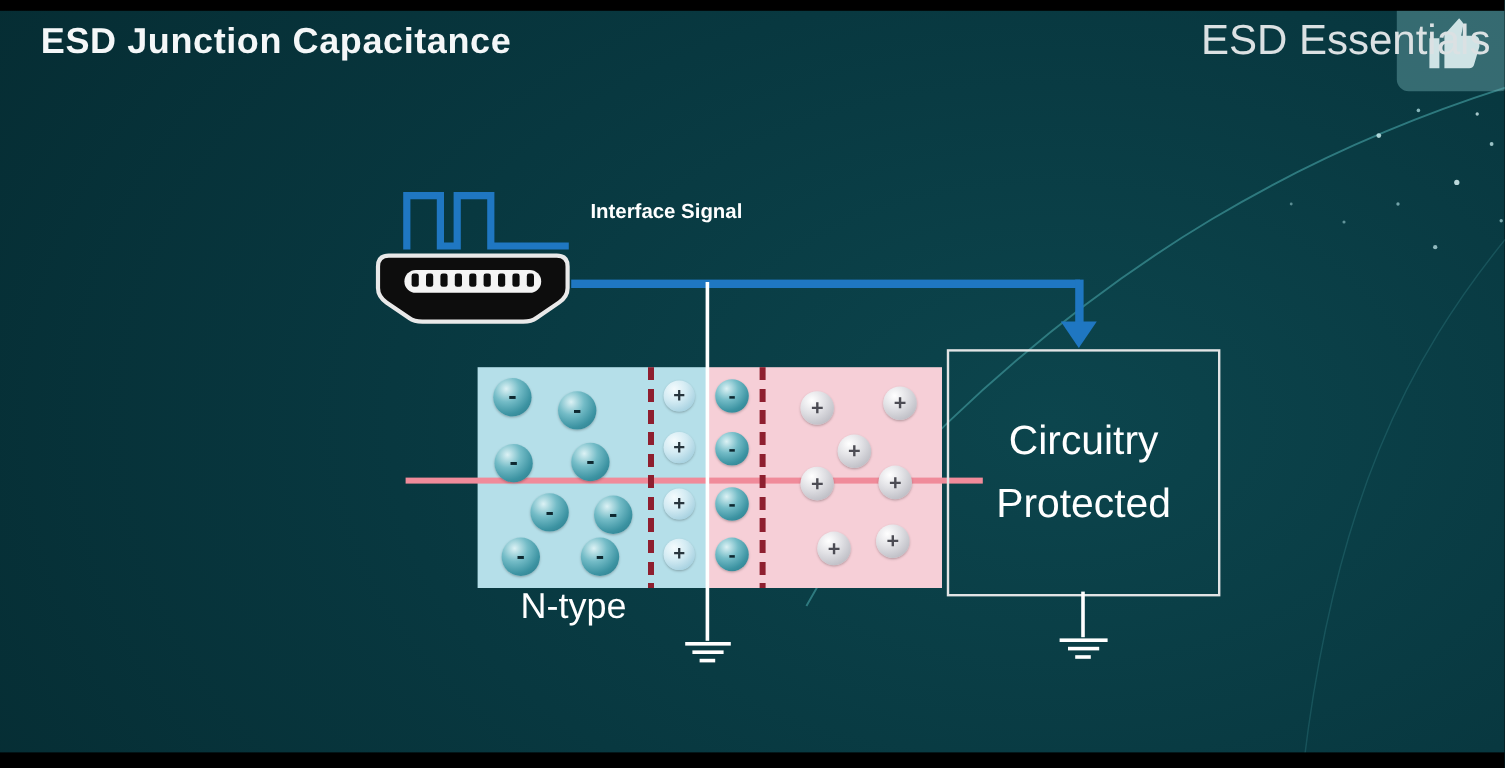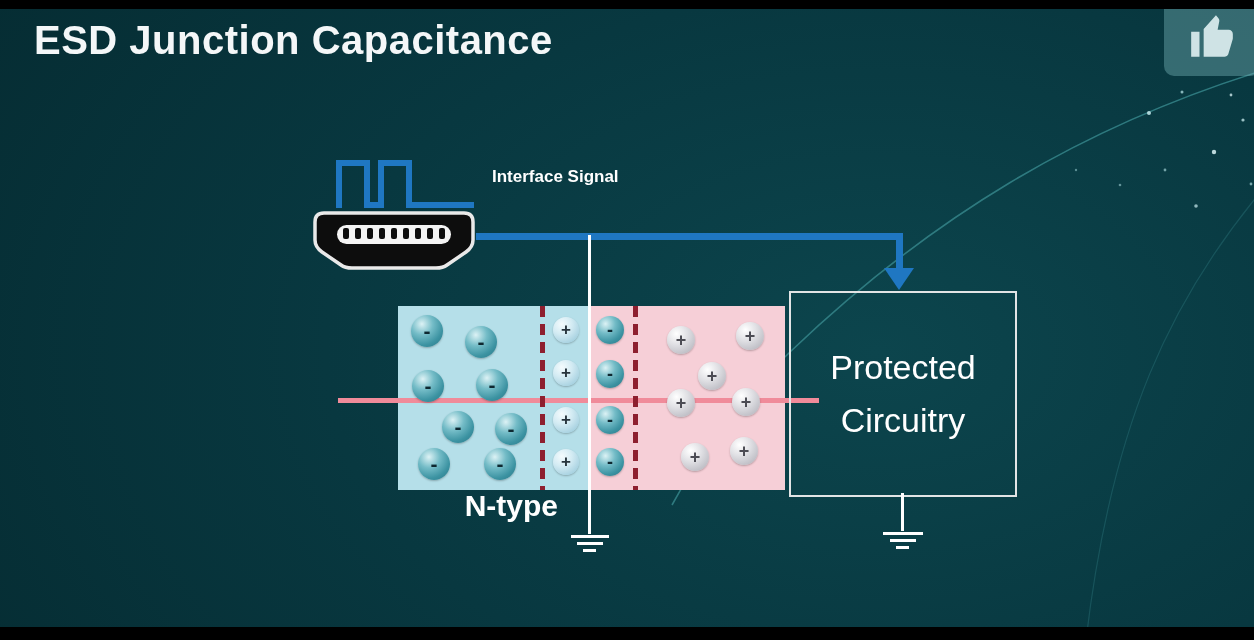--- a/index.html
+++ b/index.html
@@ -8,21 +8,21 @@
     font-family:"Liberation Sans",sans-serif;
     background:radial-gradient(1150px 760px at 70% 55%, #0c454d 0%, #083840 48%, #052a30 100%);
   }
   .abs{position:absolute;}
   
   #bar-top{left:0;top:0;width:100%;height:9px;background:#000;z-index:40;}
   #bar-bottom{left:0;bottom:0;width:100%;height:13px;background:#000;z-index:40;}
   
   #arcs{left:0;top:0;z-index:1;pointer-events:none;}
   
-  #page-title{left:34px;top:18px;font-size:40px;font-weight:600;color:#f4f7f8;letter-spacing:0.5px;z-index:30;}
+  #page-title{left:34px;top:18px;font-size:30px;font-weight:600;color:#f4f7f8;letter-spacing:0.5px;z-index:30;}
   #brand{right:12px;top:14px;font-size:35px;font-weight:400;color:#dbe1e3;z-index:31;}
   #like-box{
     right:-6px;top:-4px;width:96px;height:80px;border-radius:10px;
     background:rgba(110,170,176,0.45);z-index:29;display:flex;align-items:center;justify-content:center;
   }
   #like-box svg{width:50px;height:50px;fill:#cfe3e5;}
   
   #wave{left:335px;top:155px;z-index:10;}
   #sig-label{left:492px;top:167px;font-size:17px;font-weight:bold;color:#ffffff;z-index:10;}
   
@@ -54,21 +54,21 @@
     left:789px;top:291px;width:224px;height:202px;border:2px solid #e2e4e5;z-index:6;
     display:flex;flex-direction:column;align-items:center;justify-content:center;
     color:#ffffff;font-size:34px;line-height:1.55;background:transparent;
   }
   
   #gw-r-line{left:901px;top:493px;width:3px;height:38px;z-index:9;}
   #gr1{left:883px;top:532px;width:40px;}
   #gr2{left:890px;top:539px;width:26px;}
   #gr3{left:896px;top:546px;width:13px;}
   
-  .region-label{top:489px;font-size:30px;font-weight:bold;color:#ffffff;text-align:right;z-index:10;}
+  .region-label{top:489px;font-size:30px;font-weight:normal;color:#ffffff;text-align:center;z-index:10;}
   #n-label{left:398px;width:160px;}
   #p-label{left:615px;width:165px;}
   
   #particle-layer{left:0;top:0;width:100%;height:100%;z-index:6;pointer-events:none;}
   .particle{
     position:absolute;transform:translate(-50%,-50%);border-radius:50%;
     display:flex;align-items:center;justify-content:center;
     font-weight:bold;font-family:"Liberation Sans",sans-serif;
     box-shadow:0 1px 2px rgba(0,0,0,0.25);
   }
@@ -99,20 +99,21 @@
   <div id="like-box" class="abs">
     <svg viewBox="0 0 24 24">
       <path d="M2 10h4v12H2zM22 11c0-1.1-.9-2-2-2h-5.3l.8-4.1c.1-.6-.1-1.2-.5-1.6L13.9 2 8 8.6V22h10c.8 0 1.5-.5 1.8-1.2l2.1-7.1c.1-.2.1-.4.1-.7z"></path>
     </svg>
   </div>
 
   <div id="bar-top" class="abs"></div>
   <div id="bar-bottom" class="abs"></div>
 
   <div id="page-title" class="abs">ESD Junction Capacitance</div>
+  <div id="brand" class="abs">ESD Essentials</div>
 
   <svg id="wave" class="abs" width="140" height="55">
     <path d="M4,50 V8 H32 V50 H46 V8 H74 V50 H136" fill="none" stroke="#1f77c2" stroke-width="6" stroke-linejoin="miter" stroke-linecap="square"></path>
   </svg>
   <div id="sig-label" class="abs">Interface Signal</div>
 
   <svg id="hdmi" class="abs" width="172" height="62">
     <path d="M16,3 H156 Q165,3 165,12 V30 Q165,37 158,42 L139,55 Q135,58 128,58 H44 Q37,58 33,55 L14,42 Q7,37 7,30 V12 Q7,3 16,3 Z" fill="#0d0d0d" stroke="#e9e9e9" stroke-width="3.5"></path>
     <rect x="29" y="15" width="114" height="19" rx="9.5" fill="#f4f4f4"></rect>
     <rect x="35" y="18" width="6" height="11" rx="2" fill="#0d0d0d"></rect>
@@ -161,22 +162,22 @@
       <div class="particle p-hole" style="left: 681px; top: 340px; height: 28px; width: 28px; font-size: 18px;">+</div>
       <div class="particle p-hole" style="left: 750px; top: 336px; height: 28px; width: 28px; font-size: 18px;">+</div>
       <div class="particle p-hole" style="left: 712px; top: 376px; height: 28px; width: 28px; font-size: 18px;">+</div>
       <div class="particle p-hole" style="left: 681px; top: 403px; height: 28px; width: 28px; font-size: 18px;">+</div>
       <div class="particle p-hole" style="left: 746px; top: 402px; height: 28px; width: 28px; font-size: 18px;">+</div>
       <div class="particle p-hole" style="left: 695px; top: 457px; height: 28px; width: 28px; font-size: 18px;">+</div>
       <div class="particle p-hole" style="left: 744px; top: 451px; height: 28px; width: 28px; font-size: 18px;">+</div>
     </div>
 
   <div id="protected-box" class="abs">
+    <span>Circuitry</span>
     <span>Protected</span>
-    <span>Circuitry</span>
   </div>
 
   <div id="gw-r-line" class="abs wire"></div>
   <div id="gr1" class="abs gbar"></div>
   <div id="gr2" class="abs gbar"></div>
   <div id="gr3" class="abs gbar"></div>
 
   <div id="n-label" class="abs region-label">N-type</div>
 
 </div>

